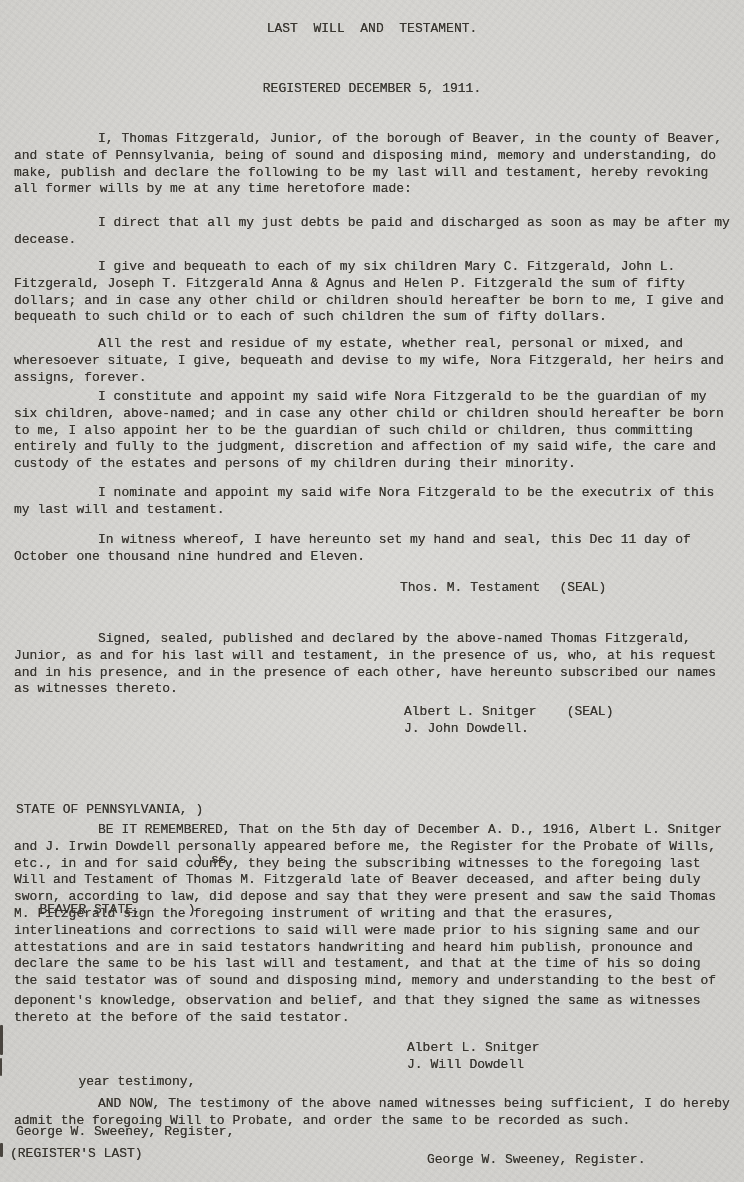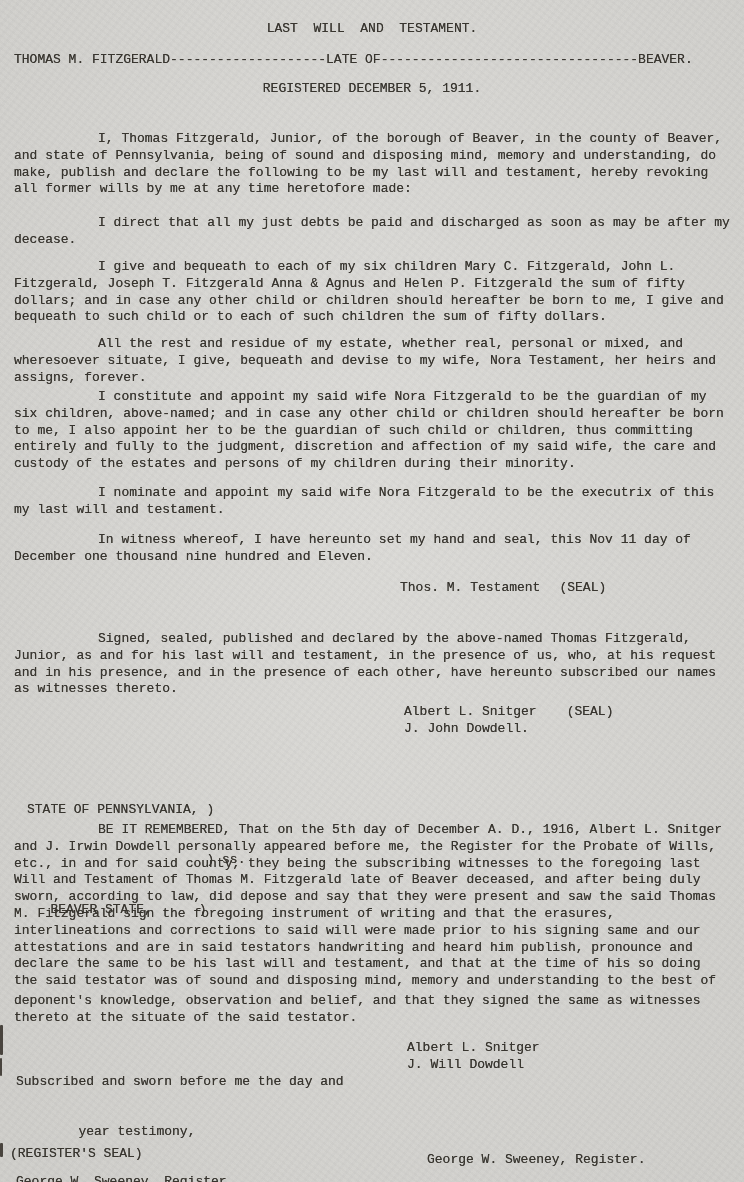--- a/index.html
+++ b/index.html
@@ -27,74 +27,73 @@
   .sig-gap-w{margin-left:30px;}
   .artifact{position:absolute;background:#49443e;border-radius:1px;}
 </style>
 </head>
 <body>
 
 <div class="page ink">
 
   <div class="blk center pre" style="top:21px">LAST  WILL  AND  TESTAMENT.</div>
 
-  <div class="blk" style="top:52px">THOMAS M. FITZGERALD--------------------LATE OF---------------------------------BEAVER.</div>
 
   <div class="blk center" style="top:81px">REGISTERED DECEMBER 5, 1911.</div>
 
   <div class="blk indent" style="top:215px">I direct that all my just debts be paid and discharged as soon as may be after my decease.</div>
 
   <div class="blk indent" style="top:131px">I, Thomas Fitzgerald, Junior, of the borough of Beaver, in the county of Beaver, and state of Pennsylvania, being of sound and disposing mind, memory and understanding, do make, publish and declare the following to be my last will and testament, hereby revoking all former wills by me at any time heretofore made:</div>
 
   <div class="blk indent" style="top:259px">I give and bequeath to each of my six children Mary C. Fitzgerald, John L. Fitzgerald, Joseph T. Fitzgerald Anna &amp; Agnus and Helen P. Fitzgerald the sum of fifty dollars; and in case any other child or children should hereafter be born to me, I give and bequeath to such child or to each of such children the sum of fifty dollars.</div>
 
-  <div class="blk indent" style="top:336px">All the rest and residue of my estate, whether real, personal or mixed, and wheresoever situate, I give, bequeath and devise to my wife, Nora Testament, her heirs and assigns, forever.</div>
+  <div class="blk indent" style="top:336px">All the rest and residue of my estate, whether real, personal or mixed, and wheresoever situate, I give, bequeath and devise to my wife, Nora Fitzgerald, her heirs and assigns, forever.</div>
 
   <div class="blk indent" style="top:389px">I constitute and appoint my said wife Nora Fitzgerald to be the guardian of my six children, above-named; and in case any other child or children should hereafter be born to me, I also appoint her to be the guardian of such child or children, thus committing entirely and fully to the judgment, discretion and affection of my said wife, the care and custody of the estates and persons of my children during their minority.</div>
 
   <div class="blk indent" style="top:485px">I nominate and appoint my said wife Nora Fitzgerald to be the executrix of this my last will and testament.</div>
 
-  <div class="blk indent" style="top:532px">In witness whereof, I have hereunto set my hand and seal, this Nov 11 day of December one thousand nine hundred and Eleven.</div>
+  <div class="blk indent" style="top:532px">In witness whereof, I have hereunto set my hand and seal, this Dec 11 day of October one thousand nine hundred and Eleven.</div>
 
   <div class="blk" style="top:580px;left:400px">
     <span>Thos. M. Testament</span><span class="sig-gap-t">(SEAL)</span>
   </div>
 
   <div class="blk indent" style="top:631px">Signed, sealed, published and declared by the above-named Thomas Fitzgerald, Junior, as and for his last will and testament, in the presence of us, who, at his request and in his presence, and in the presence of each other, have hereunto subscribed our names as witnesses thereto.</div>
 
   <div class="blk" style="top:704px;left:404px">
     <div>
       <span>Albert L. Snitger</span><span class="sig-gap-w">(SEAL)</span>
     </div>
     <div>J. John Dowdell.</div>
   </div>
 
-  <div class="blk pre" style="top:768px;left:27px">
+  <div class="blk pre" style="top:768px;left:16px">
     <div>STATE OF PENNSYLVANIA, )</div>
     <div>                       ) ss.</div>
     <div>   BEAVER STATE,      )</div>
   </div>
 
   <div class="blk indent" style="top:822px">BE IT REMEMBERED, That on the 5th day of December A. D., 1916, Albert L. Snitger and J. Irwin Dowdell personally appeared before me, the Register for the Probate of Wills, etc., in and for said county, they being the subscribing witnesses to the foregoing last Will and Testament of Thomas M. Fitzgerald late of Beaver deceased, and after being duly sworn, according to law, did depose and say that they were present and saw the said Thomas M. Fitzgerald sign the foregoing instrument of writing and that the erasures, interlineations and corrections to said will were made prior to his signing same and our attestations and are in said testators handwriting and heard him publish, pronounce and declare the same to be his last will and testament, and that at the time of his so doing the said testator was of sound and disposing mind, memory and understanding to the best of</div>
 
-  <div class="blk" style="top:993px">deponent's knowledge, observation and belief, and that they signed the same as witnesses thereto at the situate of the said testator.</div>
+  <div class="blk" style="top:993px">deponent's knowledge, observation and belief, and that they signed the same as witnesses thereto at the before of the said testator.</div>
 
   <div class="blk pre" style="top:1040px;left:16px;right:340px">
-    <div>Subscribed and sworn before me the day and</div>
     <div>        year testimony,</div>
     <div>George W. Sweeney, Register,</div>
   </div>
 
   <div class="blk" style="top:1040px;left:407px">
     <div>Albert L. Snitger</div>
     <div>J. Will Dowdell</div>
   </div>
 
+  <div class="blk indent" style="top:1096px">AND NOW, The testimony of the above named witnesses being sufficient, I do hereby admit the foregoing Will to Probate, and order the same to be recorded as such.</div>
 
-  <div class="blk" style="top:1146px;left:10px">(REGISTER'S SEAL)</div>
+  <div class="blk" style="top:1146px;left:10px">(REGISTER'S LAST)</div>
 
   <div class="blk" style="top:1152px;left:427px">George W. Sweeney, Register.</div>
 
   <div class="artifact" style="left:0;top:1025px;width:3px;height:30px"></div>
   <div class="artifact" style="left:0;top:1058px;width:2px;height:18px"></div>
   <div class="artifact" style="left:0;top:1143px;width:3px;height:14px"></div>
 
 </div>
 
 </body></html>

